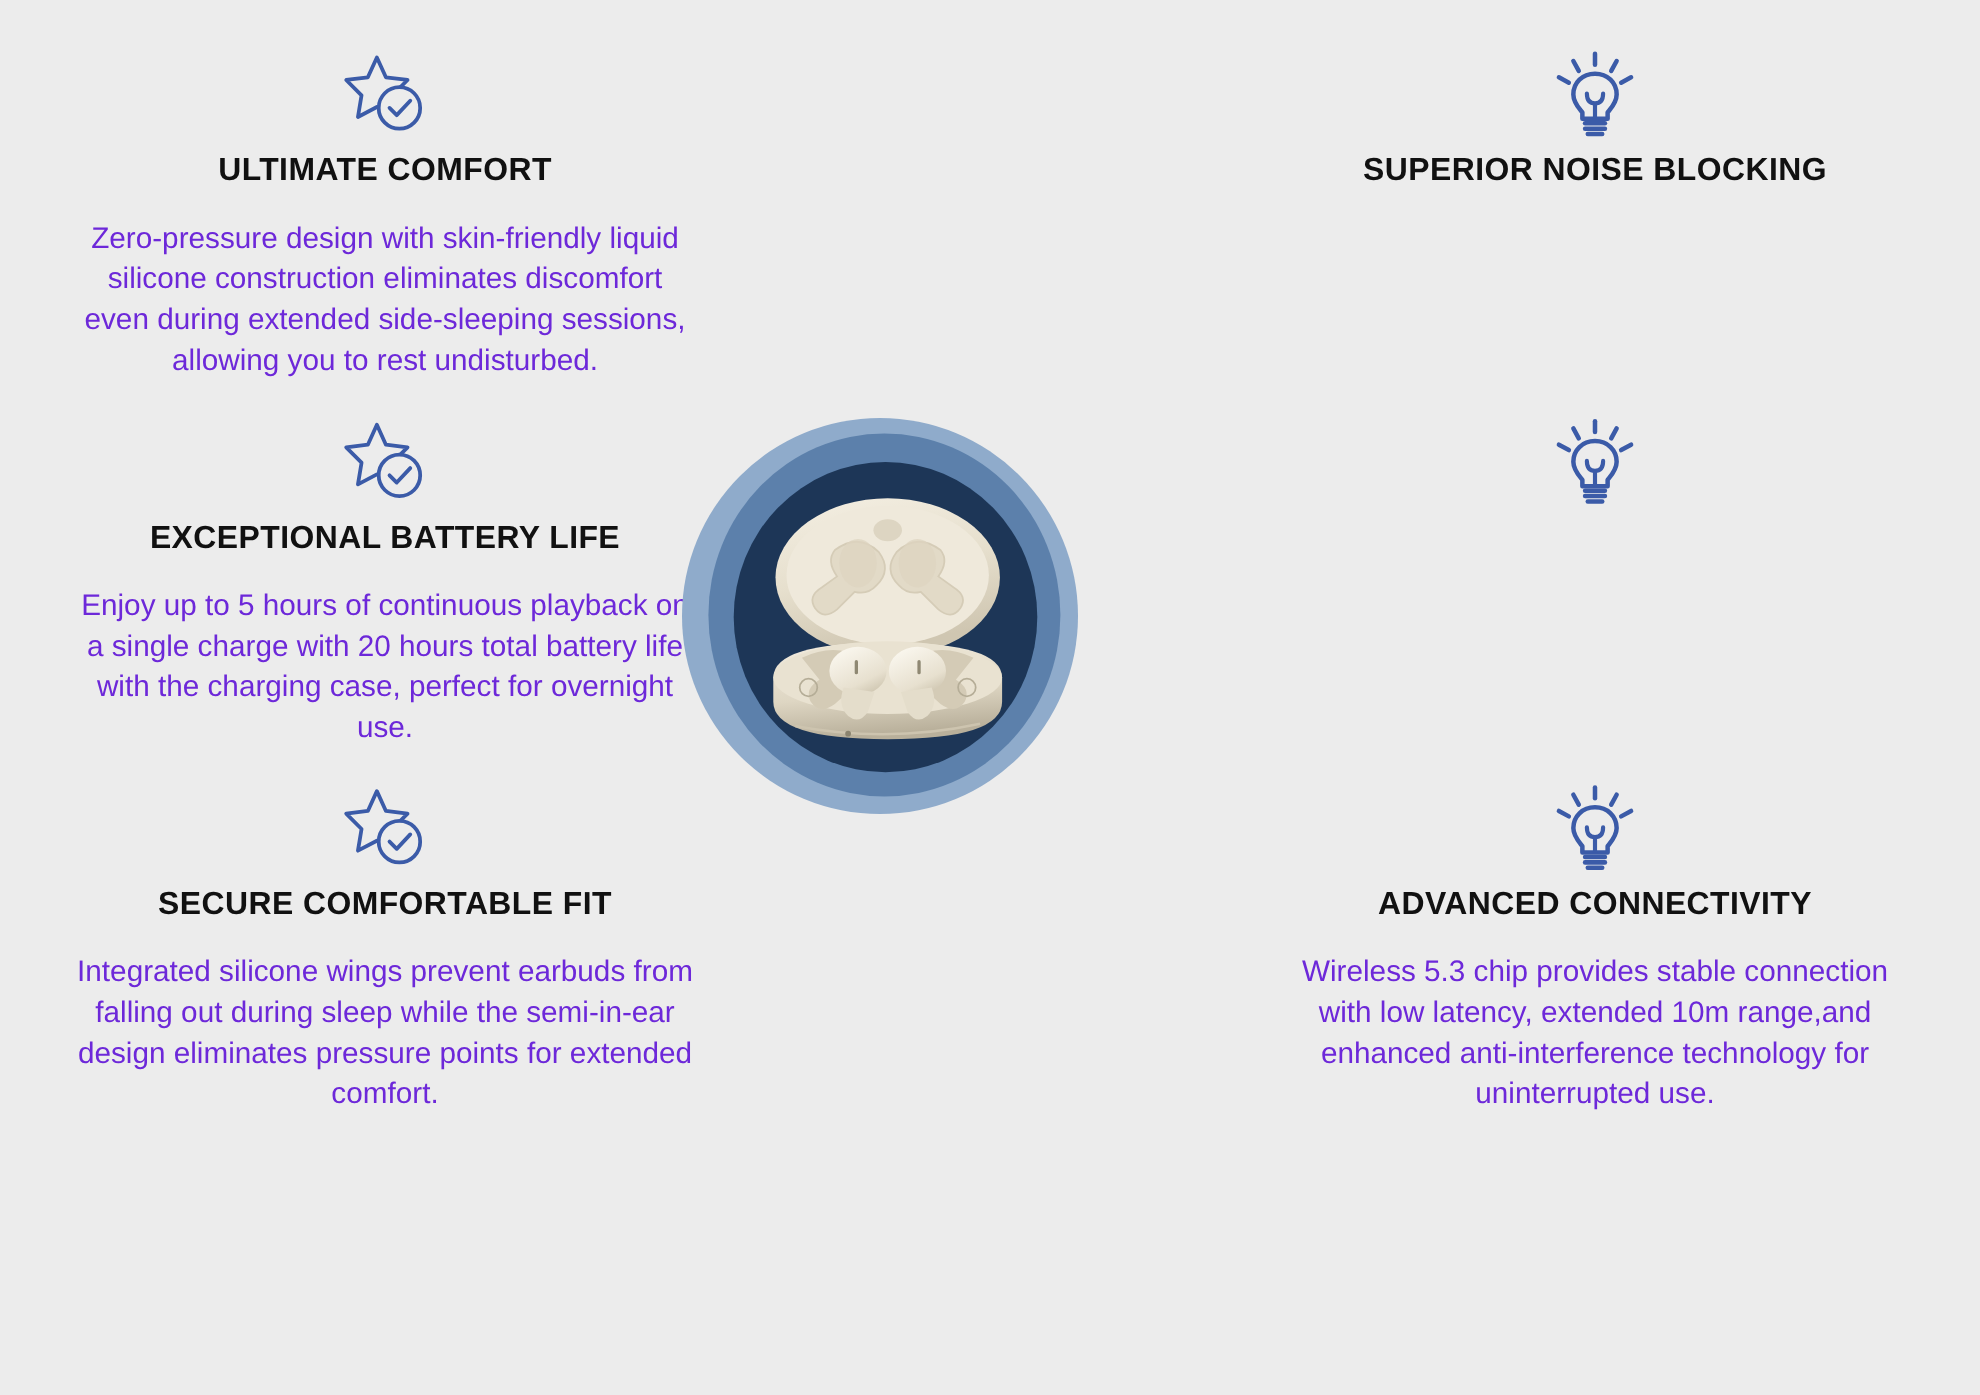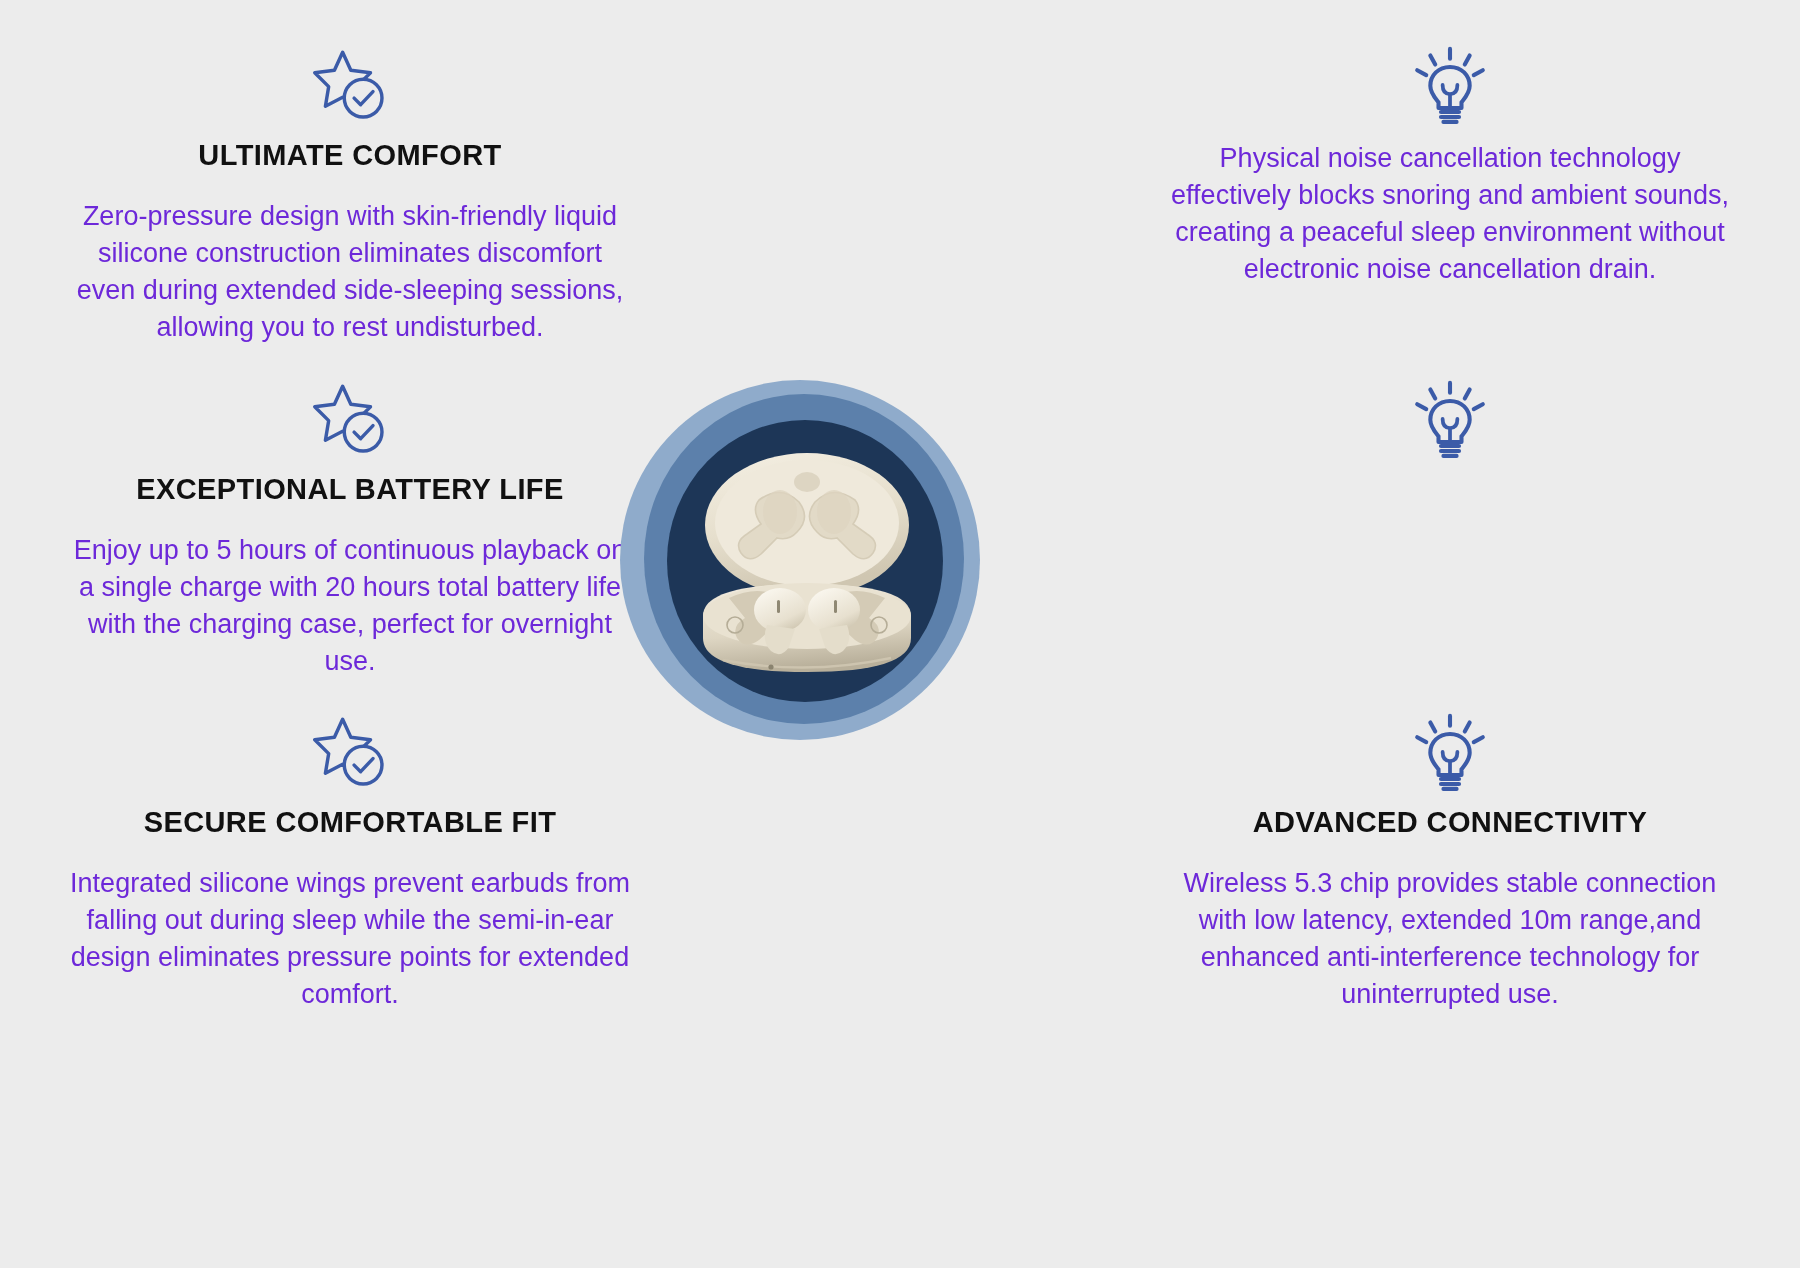--- a/index.html
+++ b/index.html
@@ -226,21 +226,21 @@
           <path d="M50 28 C36 28 26 38 26 51 C26 60 32 66 36 71 L36 78 L64 78 L64 71 C68 66 74 60 74 51 C74 38 64 28 50 28 Z" stroke="#3b5ba8" stroke-width="5" fill="none" stroke-linejoin="round"></path>
           <path d="M41 50 q0 11 9 11 q9 0 9 -11" stroke="#3b5ba8" stroke-width="4.6" fill="none" stroke-linecap="round"></path>
           <line x1="50" y1="61" x2="50" y2="78" stroke="#3b5ba8" stroke-width="4.6"></line>
           <g stroke="#3b5ba8" stroke-width="5" stroke-linecap="round">
             <line x1="39" y1="83" x2="61" y2="83"></line>
             <line x1="39" y1="89" x2="61" y2="89"></line>
             <line x1="42" y1="95" x2="58" y2="95"></line>
           </g>
         </svg>
       </span>
-      <div class="feature-body">Physical noise cancellation technology effectively blocks snoring and ambient sounds, creating a peaceful sleep environment without electronic noise cancellation drain.</div>
+      <div class="feature-title">SUPERIOR NOISE BLOCKING</div>
     </div>
 
     <div class="feature f-2">
       <span class="feature-icon">
         <svg viewBox="0 0 100 100" fill="none" xmlns="http://www.w3.org/2000/svg">
           <g stroke="#3b5ba8" stroke-width="5" stroke-linecap="round">
             <line x1="50" y1="6" x2="50" y2="18"></line>
             <line x1="26" y1="14" x2="32" y2="25"></line>
             <line x1="74" y1="14" x2="68" y2="25"></line>
             <line x1="10" y1="32" x2="21" y2="38"></line>

